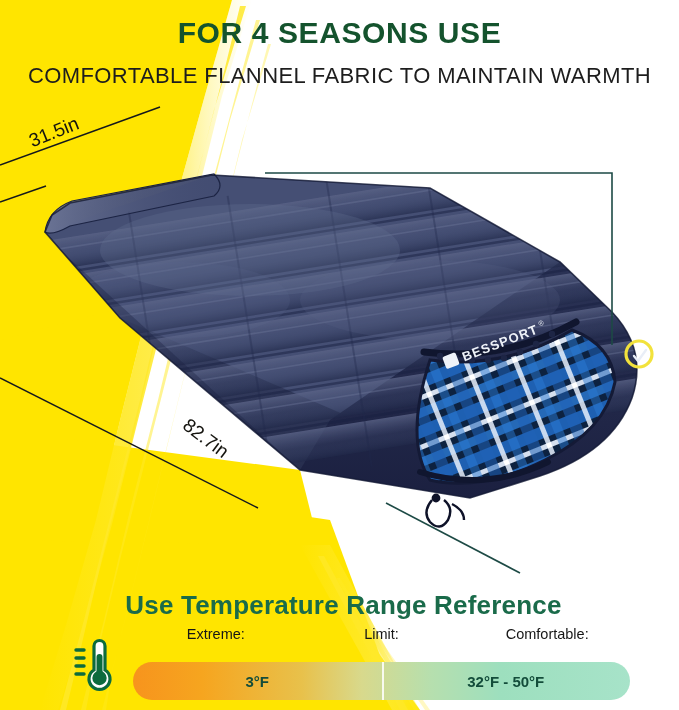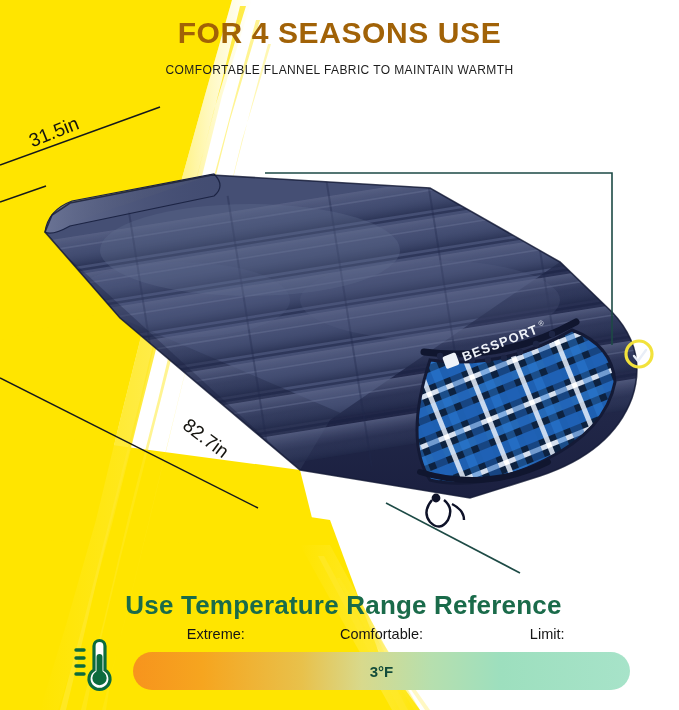--- a/index.html
+++ b/index.html
@@ -23,31 +23,31 @@
   
   .title{
     position:absolute;
     left:0; right:0;
     top:16px;
     text-align:center;
     z-index:6;
     font-size:30px;
     font-weight:700;
     letter-spacing:.6px;
-    color:#a16207;
+    color:#14532d;
     font-family:"Liberation Sans",sans-serif;
     white-space:nowrap;
   }
   .subtitle{
     position:absolute;
     left:0; right:0;
     top:63px;
     text-align:center;
     z-index:6;
-    font-size:12px;
+    font-size:22px;
     font-weight:400;
     letter-spacing:.4px;
     color:#1d1d1d;
     white-space:nowrap;
   }
 
   
   .dim{
     position:absolute;
     z-index:7;
@@ -93,21 +93,21 @@
   .scale-wrap{
     position:absolute;
     left:133px;
     top:626px;
     width:497px;
     z-index:8;
   }
   .scale-labels{
     display:flex;
     width:100%;
-    margin-bottom:10px;
+    margin-bottom:20px;
   }
   .scale-labels > div{
     flex:1 1 0;
     text-align:center;
     font-size:14.5px;
     color:#161616;
     font-weight:400;
     white-space:nowrap;
   }
   .scale-bar{
@@ -373,21 +373,22 @@
       <path d="M14,40 H22"></path>
     </g>
     <path d="M32,12 a5.5,5.5 0 0 1 11,0 V36 a10.5,10.5 0 1 1 -11,0 Z" fill="#ffffff" stroke="#0c6b3d" stroke-width="3.2"></path>
     <circle cx="37.5" cy="44" r="7.2" fill="#0c6b3d"></circle>
     <rect x="34.5" y="20" width="6" height="22" rx="3" fill="#0c6b3d"></rect>
   </svg>
 
   <div class="scale-wrap">
     <div class="scale-labels">
       <div>Extreme:</div>
+      <div>Limit:</div>
       <div>Comfortable:</div>
-      <div>Limit:</div>
     </div>
     <div class="scale-bar">
       <div class="scale-cell">3°F</div>
+      <div class="scale-cell">32°F - 50°F</div>
     </div>
   </div>
 
 </div>
 
 </body></html>

